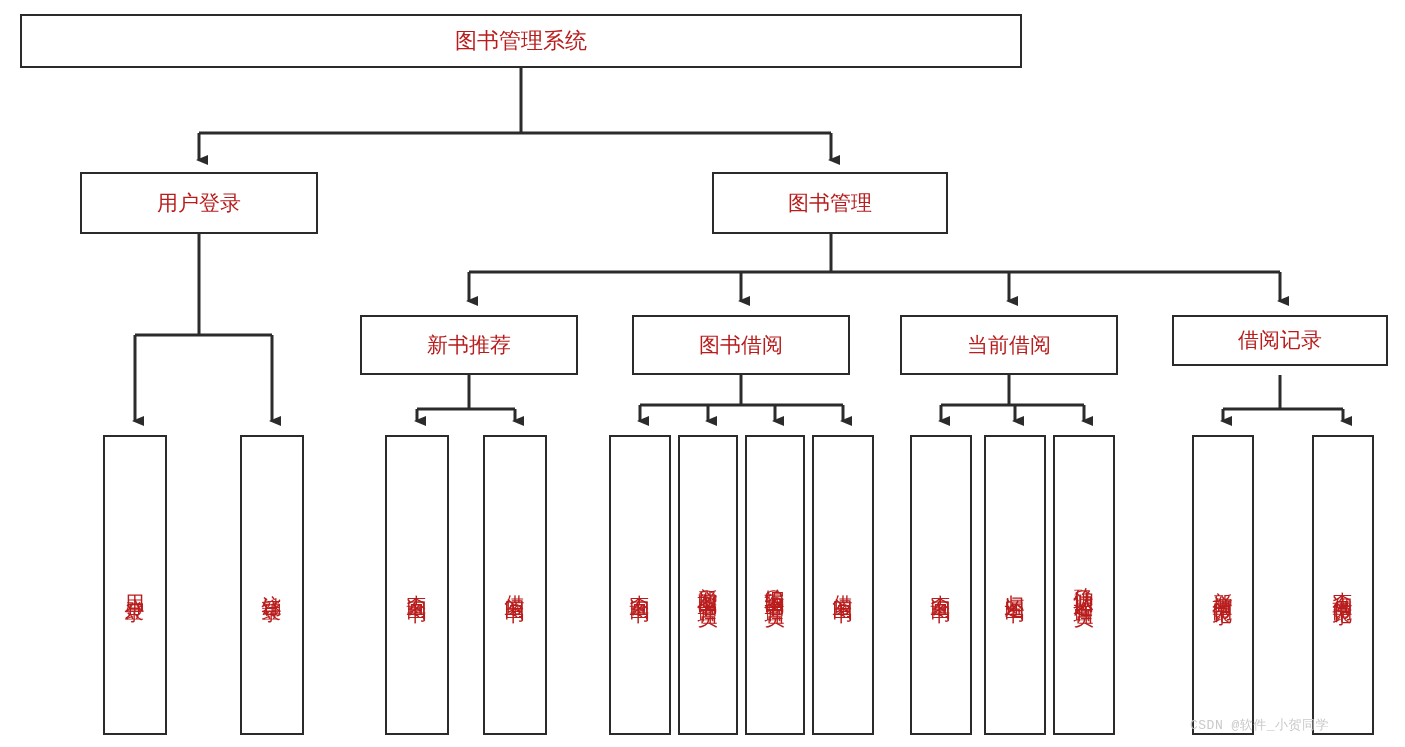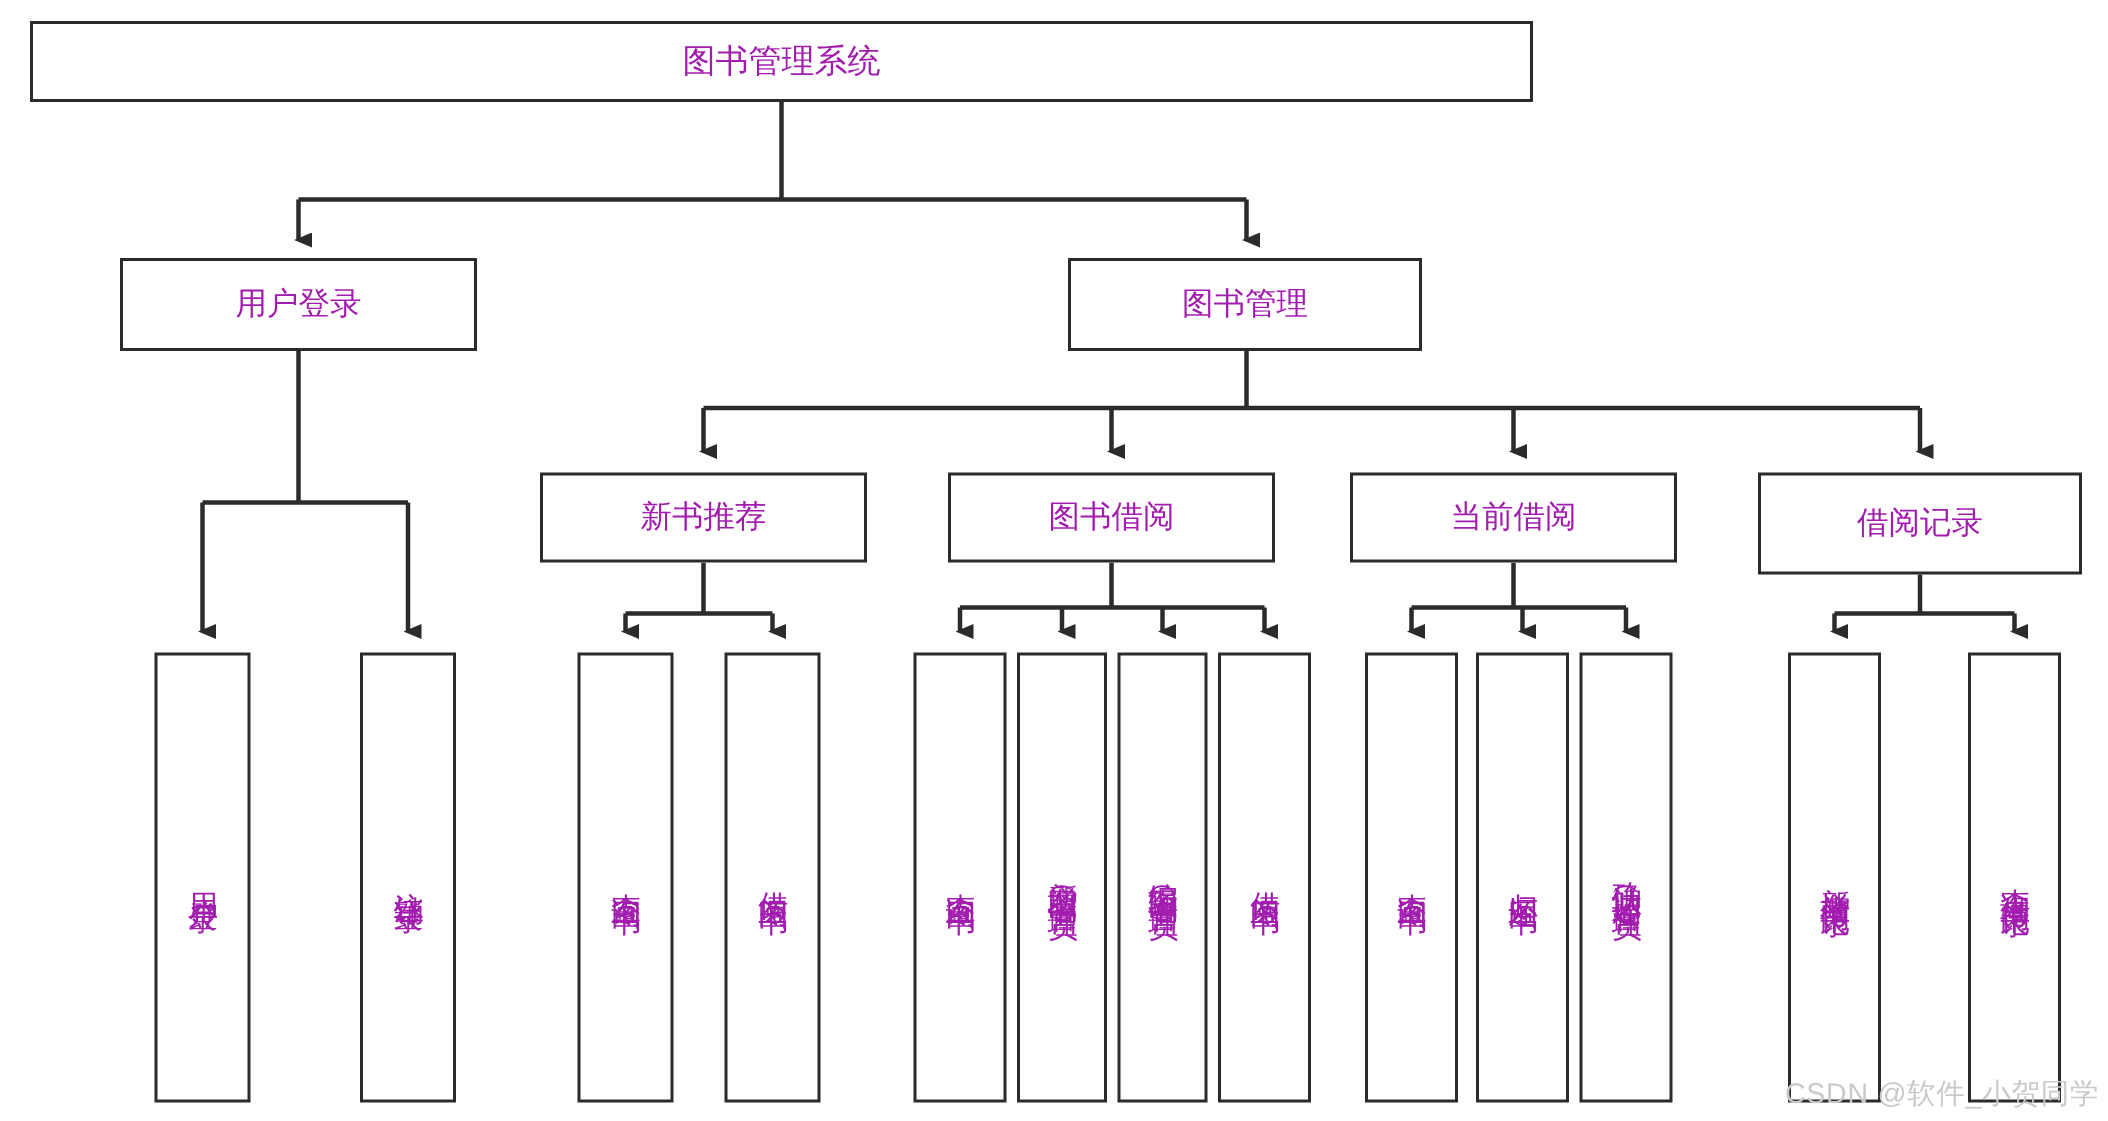--- a/index.html
+++ b/index.html
@@ -24,21 +24,21 @@
     pointer-events: none;
   }
   .node {
     position: absolute;
     box-sizing: border-box;
     border: 2px solid #2b2b2b;
     background: #ffffff;
     display: flex;
     align-items: center;
     justify-content: center;
-    color: #a21caf;
+    color: #b91c1c;
     line-height: 1.18;
   }
   .node .label {
     display: block;
     text-align: center;
     white-space: nowrap;
   }
   .node.horiz .label {
     font-size: 21px;
   }
@@ -52,24 +52,25 @@
   .node.vert .label {
     writing-mode: vertical-rl;
     text-orientation: upright;
     font-size: 20px;
     letter-spacing: 3px;
     white-space: nowrap;
     line-height: 1;
   }
   .watermark {
     position: absolute;
-    font-size: 19px;
+    font-size: 13px;
     color: #c9c9c9;
     white-space: nowrap;
     letter-spacing: 0.5px;
+    font-family: Liberation Mono, monospace;
   }
 </style>
 </head>
 <body>
 
 <div id="canvas">
 
   <svg class="wires" viewBox="0 0 1405 747">
     <defs>
       <marker id="arrow" markerWidth="12" markerHeight="12" refX="5" refY="9" orient="auto" markerUnits="userSpaceOnUse">
@@ -145,21 +146,21 @@
 
   <div class="node horiz" style="left: 712px; top: 172px; width: 236px; height: 62px;">
     <span class="label">图书管理</span>
   </div>
   <div class="node horiz" style="left: 900px; top: 315px; width: 218px; height: 60px;">
     <span class="label">当前借阅</span>
   </div>
   <div class="node horiz" style="left: 632px; top: 315px; width: 218px; height: 60px;">
     <span class="label">图书借阅</span>
   </div>
-  <div class="node horiz" style="left: 1172px; top: 315px; width: 216px; height: 68px;">
+  <div class="node horiz" style="left: 1172px; top: 315px; width: 216px; height: 51px;">
     <span class="label">借阅记录</span>
   </div>
 
   <div class="node vert" style="left: 103px; top: 435px; width: 64px; height: 300px;">
     <span class="label">用户登录</span>
   </div>
   <div class="node vert" style="left: 240px; top: 435px; width: 64px; height: 300px;">
     <span class="label">注销登录</span>
   </div>
   <div class="node vert" style="left: 385px; top: 435px; width: 64px; height: 300px;">

